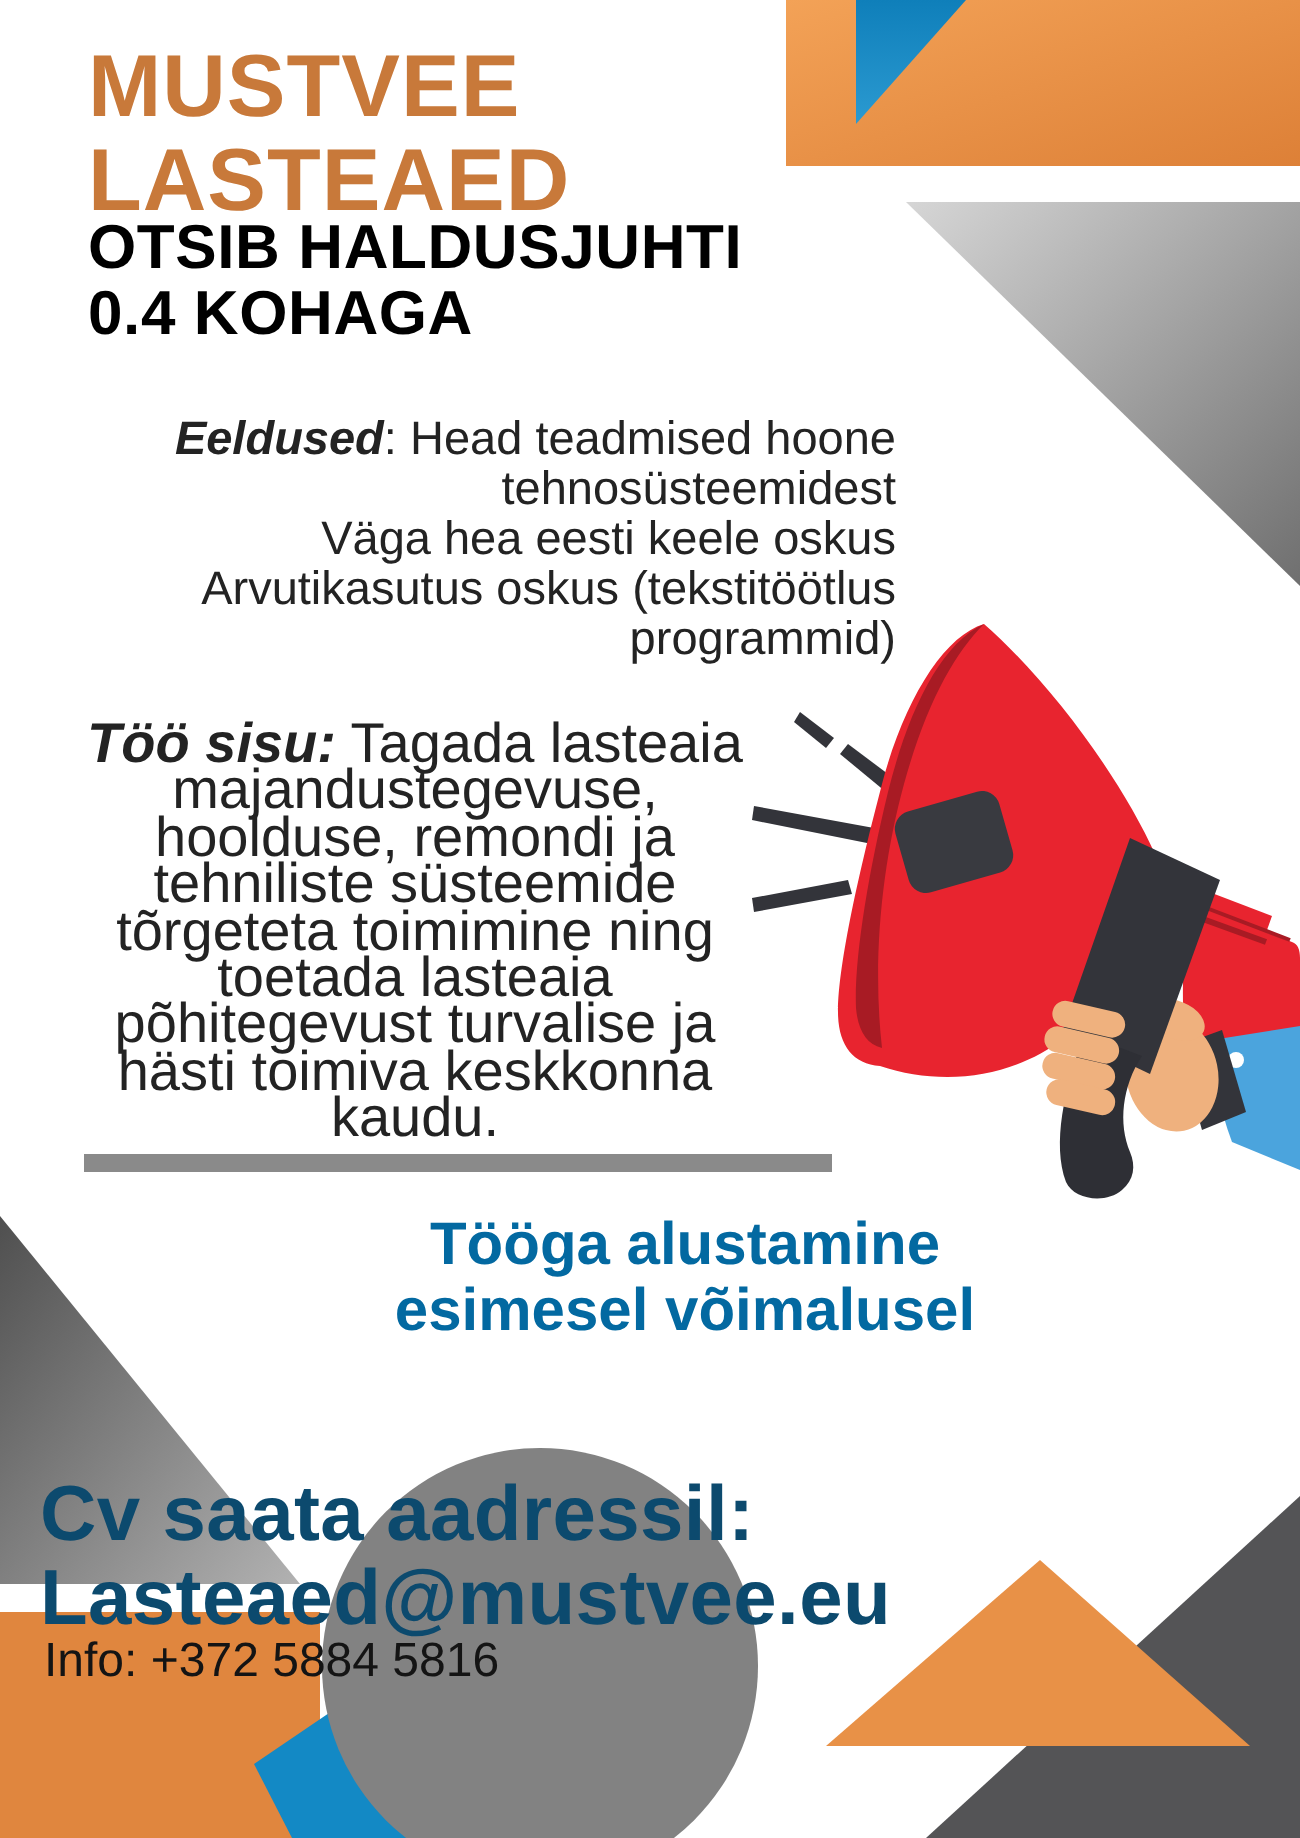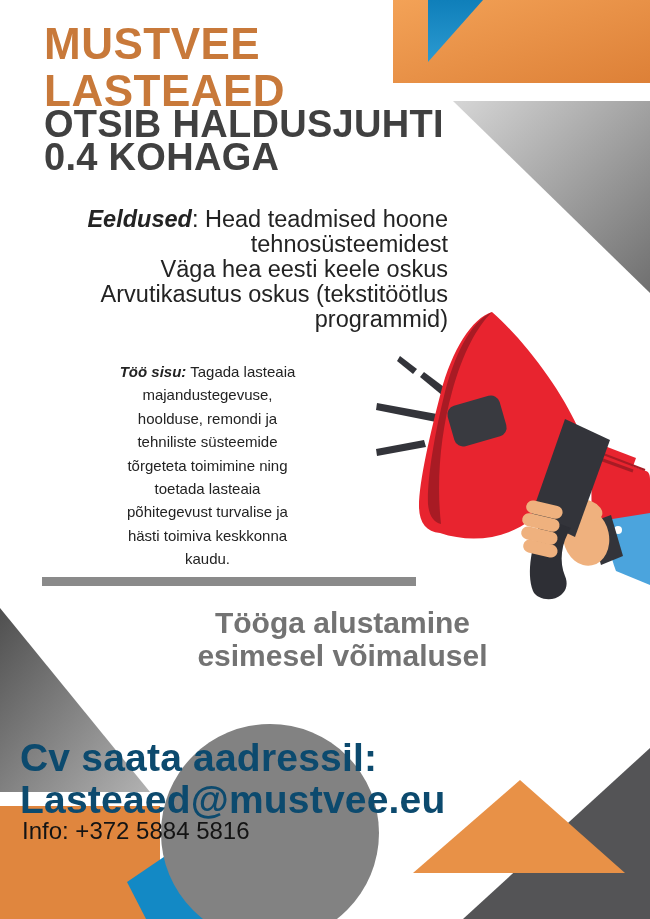--- a/index.html
+++ b/index.html
@@ -11,35 +11,35 @@
   }
   .bg-svg{position:absolute;left:0;top:0;z-index:1;}
   .txt{position:absolute;z-index:2;white-space:pre-line;}
   .title{
     left:44px;top:20px;width:560px;
     font-size:44px;line-height:47px;font-weight:bold;letter-spacing:.5px;
     color:#c8793a;
   }
   .subtitle{
     left:44px;top:108px;width:560px;
-    font-size:38px;line-height:32.5px;font-weight:bold;letter-spacing:.3px;
-    color:#404040;
+    font-size:31px;line-height:32.5px;font-weight:bold;letter-spacing:.3px;
+    color:#000000;
   }
   .req{
     left:0;top:207px;width:448px;text-align:right;
     font-size:23.5px;line-height:25px;color:#232323;
   }
   .job{
     left:25px;top:360px;width:365px;text-align:center;
-    font-size:15px;line-height:23.4px;color:#232323;
+    font-size:28px;line-height:23.4px;color:#232323;
   }
   .lbl{font-weight:bold;font-style:italic;}
   .start{
     left:170px;top:606px;width:345px;text-align:center;
-    font-size:30px;line-height:33px;font-weight:bold;color:#737373;
+    font-size:30px;line-height:33px;font-weight:bold;color:#0369a1;
   }
   .cv{
     left:20px;top:737px;width:600px;
     font-size:39px;line-height:42px;font-weight:bold;letter-spacing:.2px;
     color:#0c4a6e;
   }
   .info{
     left:22px;top:814px;width:400px;
     font-size:24px;line-height:34px;color:#141414;
   }

